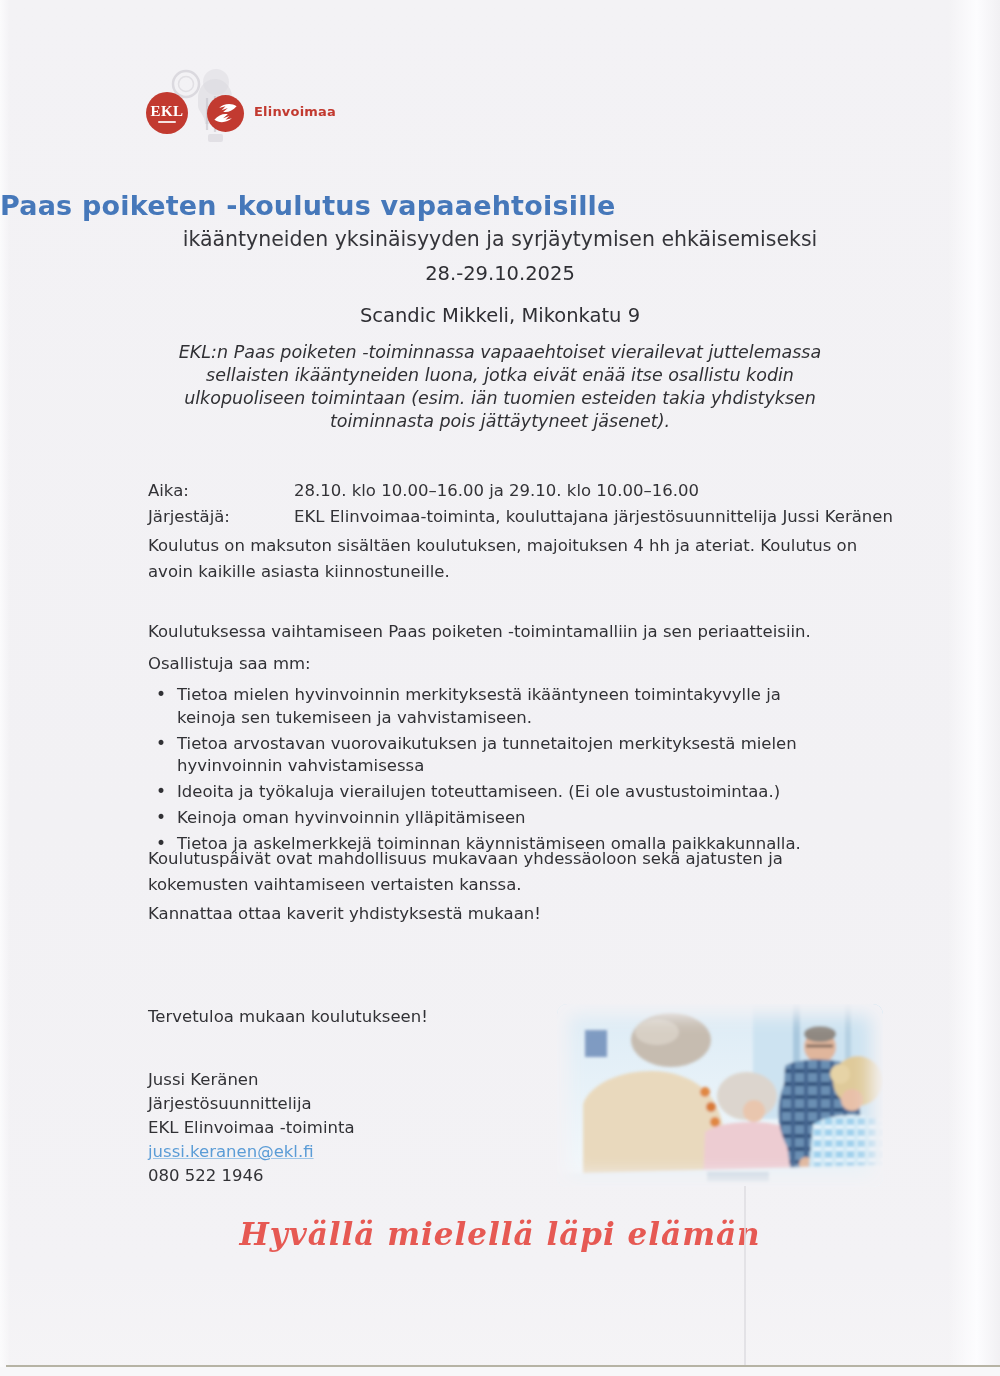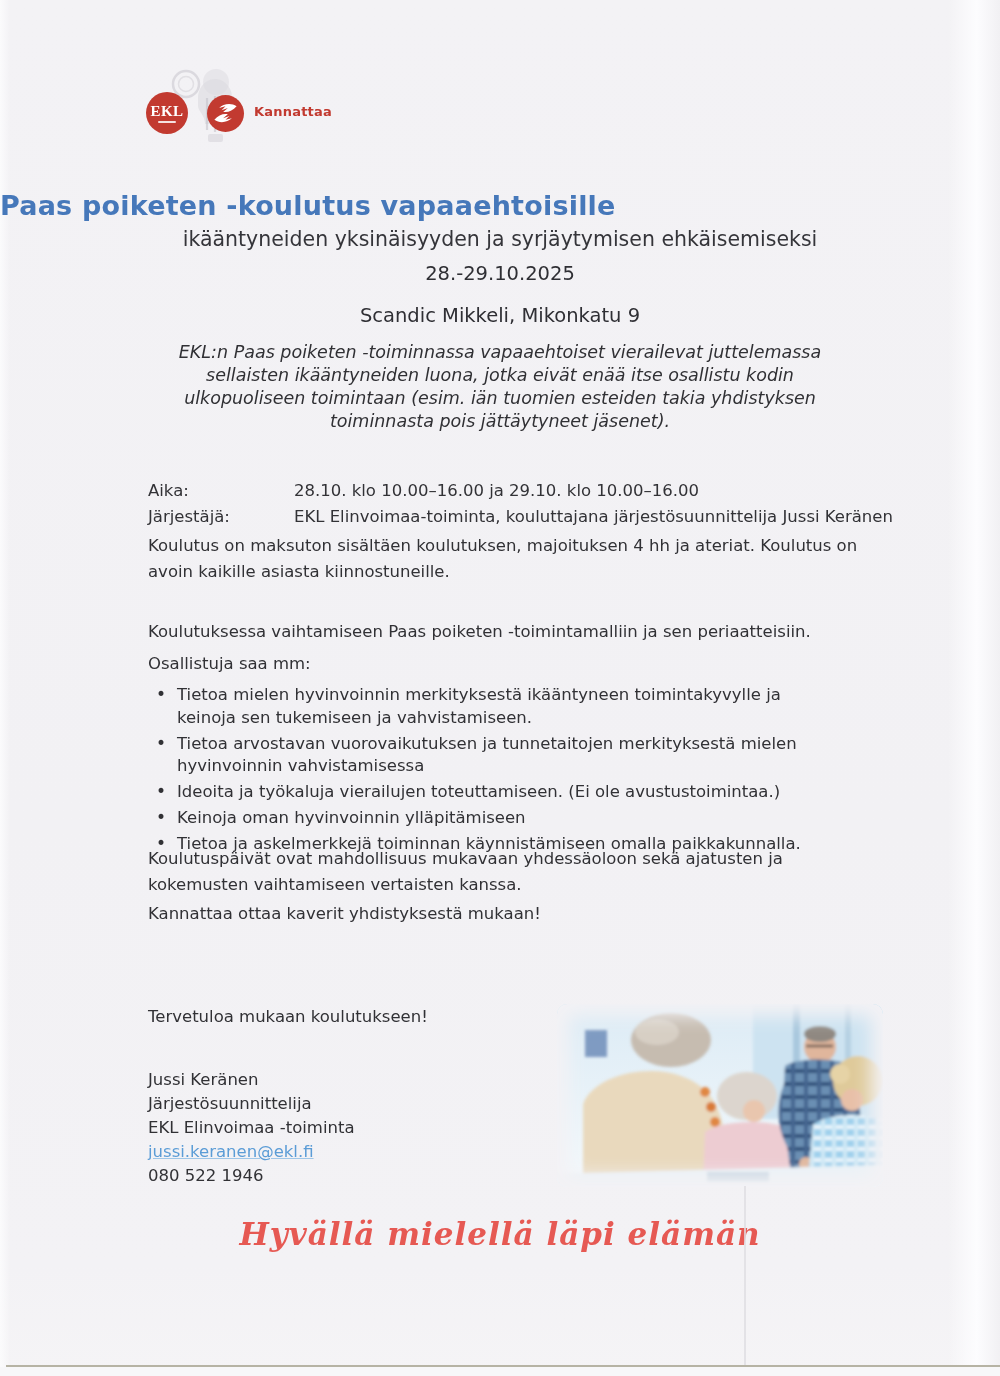--- a/index.html
+++ b/index.html
@@ -94,21 +94,21 @@
     <div class="logo-circle circle-ekl">
       <span class="ekl-txt">EKL</span>
       <span class="ekl-rule"></span>
     </div>
     <div class="logo-circle circle-hands">
       <svg width="27" height="25" viewBox="0 0 34 30">
         <path d="M3,23 C8,17 14,15 20,16 L14,21 L22,18 L17,23 L25,21 C20,26 10,28 3,23 Z" fill="#ffffff"></path>
         <path d="M31,6 C26,12 20,14 14,13 L20,8 L12,11 L17,6 L9,8 C14,3 24,1 31,6 Z" fill="#ffffff"></path>
       </svg>
     </div>
-    <span class="brand-text">Kannattaa</span>
+    <span class="brand-text">Elinvoimaa</span>
   </div>
 
   <h1 class="title">Paas poiketen -koulutus vapaaehtoisille</h1>
   <div class="subtitle">ikääntyneiden yksinäisyyden ja syrjäytymisen ehkäisemiseksi</div>
   <div class="date-line">28.-29.10.2025</div>
   <div class="venue-line">Scandic Mikkeli, Mikonkatu 9</div>
 
   <p class="intro pre">EKL:n Paas poiketen -toiminnassa vapaaehtoiset vierailevat juttelemassa
 sellaisten ikääntyneiden luona, jotka eivät enää itse osallistu kodin
 ulkopuoliseen toimintaan (esim. iän tuomien esteiden takia yhdistyksen

